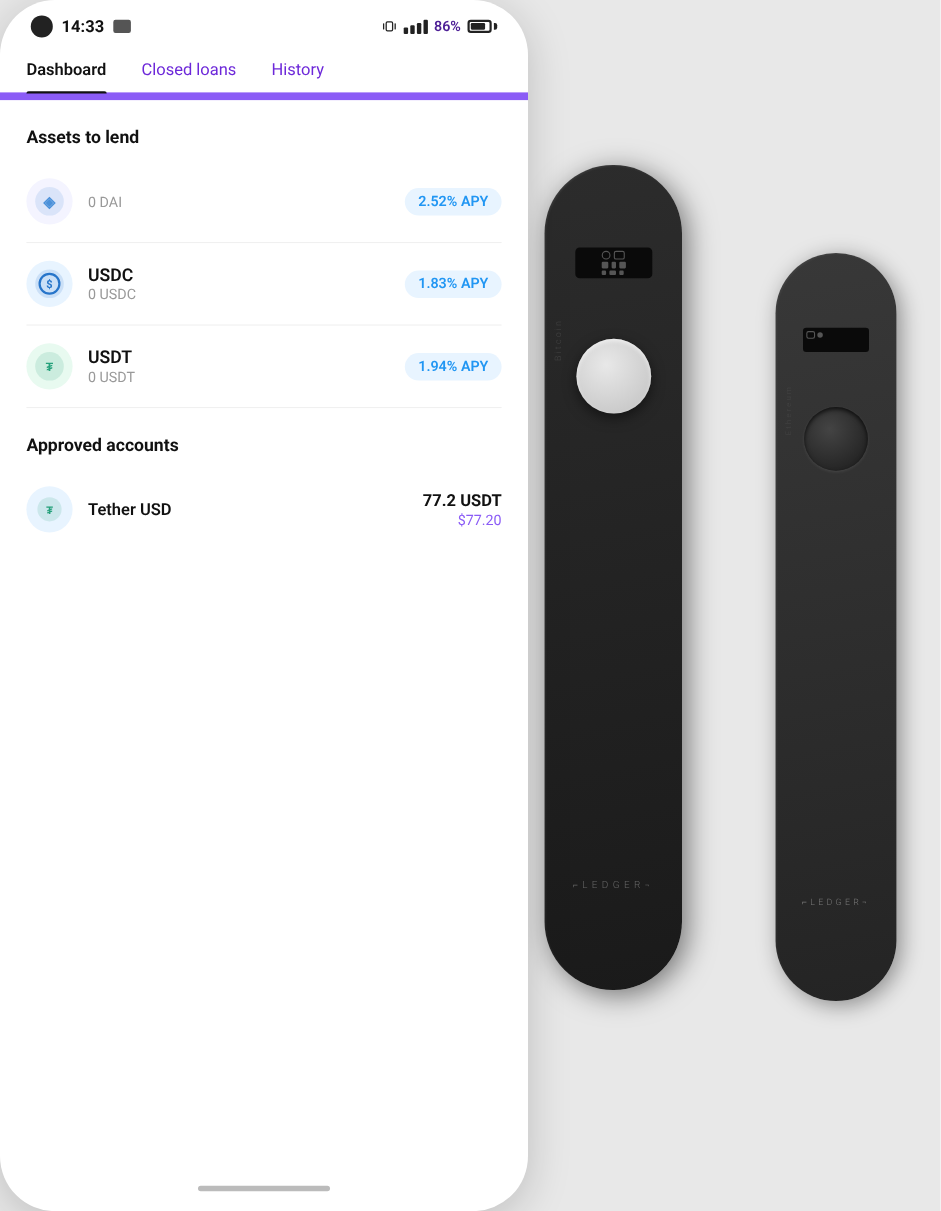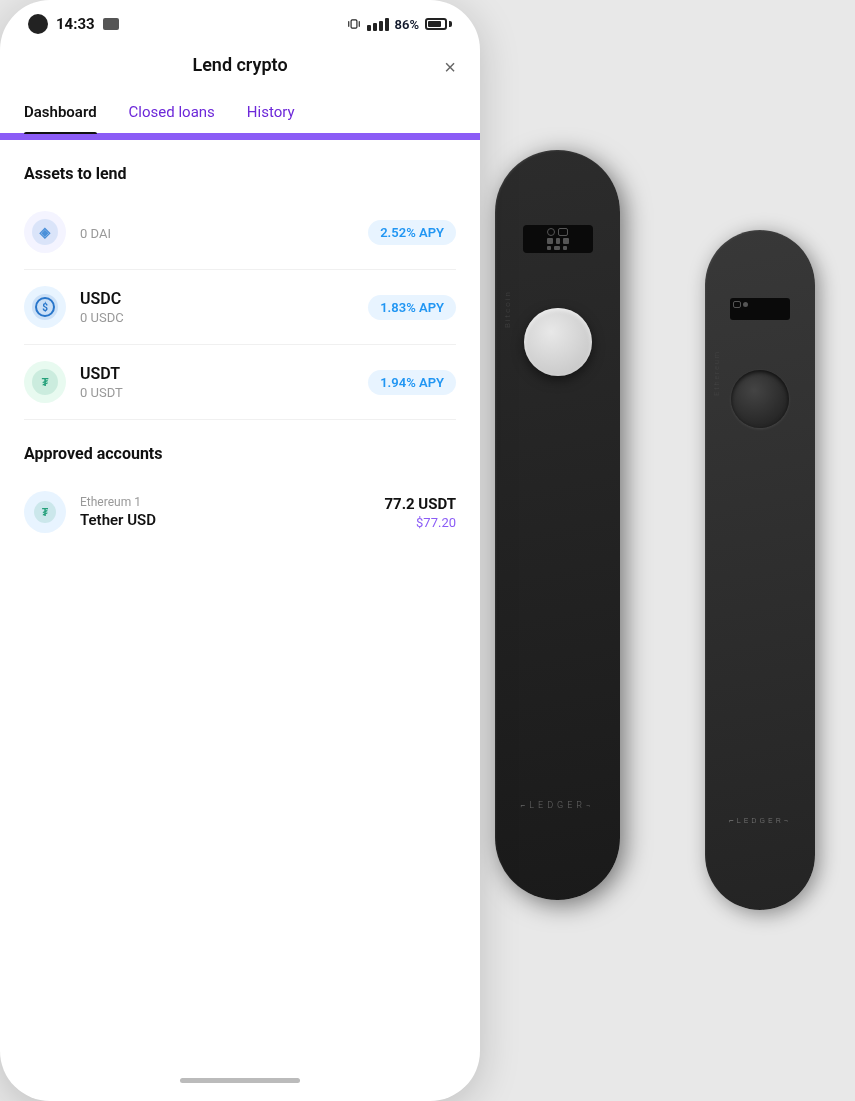--- a/index.html
+++ b/index.html
@@ -317,34 +317,30 @@
         <line x1="3" y1="8" x2="3" y2="16" stroke="#222" stroke-width="2" stroke-linecap="round"></line>
         <line x1="21" y1="8" x2="21" y2="16" stroke="#222" stroke-width="2" stroke-linecap="round"></line>
       </svg>
 
       <div class="signal-icon">
         <div class="signal-bar" style="height:6px;"></div>
         <div class="signal-bar" style="height:8px;"></div>
         <div class="signal-bar" style="height:10px;"></div>
         <div class="signal-bar" style="height:13px;"></div>
       </div>
-      <span style="font-size:13px;font-weight:600;color:#0f172a;">86%</span>
+      <span style="font-size:13px;font-weight:600;color:#4c1d95;">86%</span>
       <div class="battery-icon">
         <div class="battery-body">
           <div class="battery-fill"></div>
         </div>
         <div class="battery-tip"></div>
       </div>
     </div>
   </div>
 
-  <div class="app-header">
-    <span class="app-title">Lend crypto</span>
-    <button class="close-btn">×</button>
-  </div>
 
   <div class="tabs">
     <div class="tab active">
       <span>Dashboard</span>
     </div>
     <div class="tab">
       <span>Closed loans</span>
     </div>
     <div class="tab">
       <span>History</span>
@@ -405,21 +401,20 @@
 
     <div>
       <div class="account-item">
         <div class="account-icon">
           <svg width="24" height="24" viewBox="0 0 24 24" fill="none">
             <circle cx="12" cy="12" r="11" fill="#26a17b" opacity="0.15"></circle>
             <text x="12" y="16" text-anchor="middle" font-size="10" font-weight="bold" fill="#26a17b">₮</text>
           </svg>
         </div>
         <div class="account-info">
-          <div class="account-sub">Ethereum 1</div>
           <div class="account-name">Tether USD</div>
         </div>
         <div class="account-amount">
           <div class="account-usdt">77.2 USDT</div>
           <div class="account-usd">$77.20</div>
         </div>
       </div>
     </div>
 
   </div>

